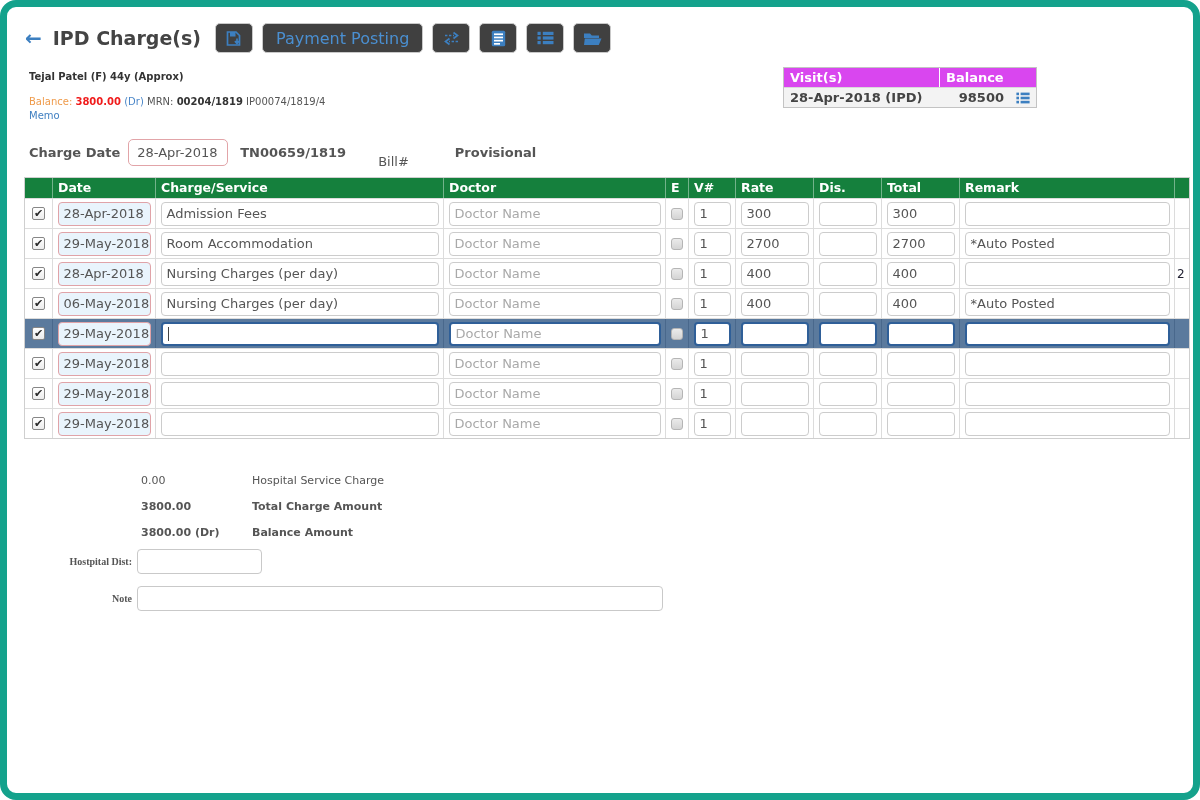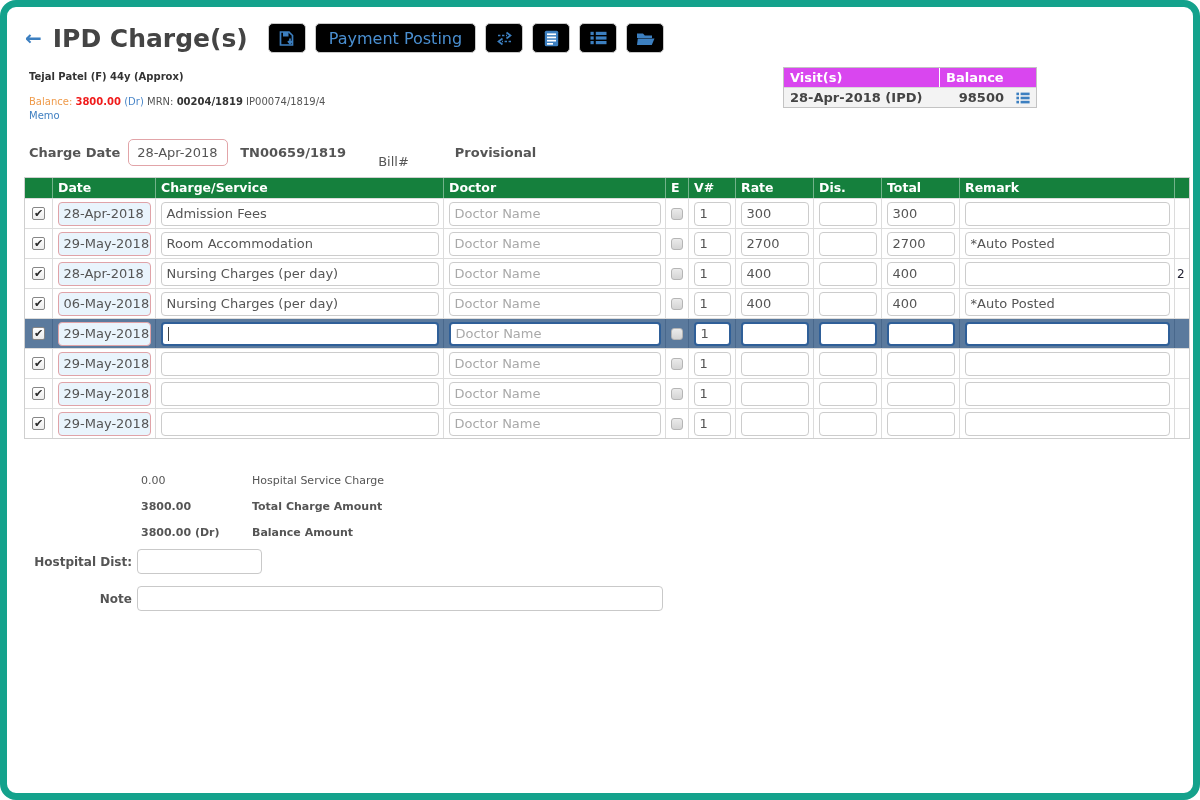--- a/index.html
+++ b/index.html
@@ -2,22 +2,22 @@
 <html><head>
 <meta charset="utf-8">
 <style>
   * { box-sizing: border-box; margin: 0; padding: 0; }
   html,body { width:1200px; height:800px; background:#fff; font-family:"DejaVu Sans","Liberation Sans",sans-serif; }
   .frame { position:absolute; inset:0; width:1200px; height:800px; border:7px solid #14a28c; border-radius:16px; background:#fff; overflow:hidden; }
 
   
   .toolbar { position:absolute; left:18px; top:15px; height:32px; display:flex; align-items:center; gap:9px; }
   .back { color:#3c7fc0; font-size:20px; font-weight:bold; cursor:pointer; margin-right:2px; }
-  .page-title { font-size:25px; font-weight:bold; color:#444; margin-right:11px; }
-  .tbtn { background:#000000; border:1px solid #c9c9c9; border-radius:5px; height:30px; min-width:38px;
+  .page-title { font-size:19px; font-weight:bold; color:#444; margin-right:5px; }
+  .tbtn { background:#404040; border:1px solid #c9c9c9; border-radius:5px; height:30px; min-width:38px;
           display:flex; align-items:center; justify-content:center; cursor:pointer; }
   .tbtn.text-btn { padding:0 13px; color:#4a8fd1; font-size:16px; }
 
   
   .patient { position:absolute; left:22px; top:64px; font-size:10px; color:#555; }
   .p-name { font-weight:bold; color:#333; margin-bottom:13px; }
   .p-line { line-height:14px; }
   .lbl-orange { color:#ef9b4b; }
   .val-red { color:#f01b1b; font-weight:bold; }
   .val-blue { color:#4a86c8; }
@@ -68,21 +68,21 @@
   .trow.selected .inp.date-inp { border:1px solid #e0a3a8; }
   .caret { width:1px; height:14px; background:#444; display:inline-block; }
 
   
   .summary { position:absolute; left:134px; top:460px; font-size:11px; color:#555; }
   .srow { height:26px; display:flex; align-items:center; }
   .sval { width:111px; }
   .srow.sbold { font-weight:bold; }
 
   
-  .frow { position:absolute; display:flex; align-items:center; font-size:12px; color:#555; }
+  .frow { position:absolute; display:flex; align-items:center; font-size:10px; color:#555;font-family:Liberation Serif, serif; }
   .frow .flabel { width:103px; text-align:right; font-weight:bold; margin-right:5px; }
   .fin { height:25px; border:1px solid #c9c9c9; border-radius:4px; background:#fff; padding:0 6px;
          display:flex; align-items:center; color:#555; cursor:text; }
   .dist-row { left:22px; top:542px; }
   .dist-row .fin { width:125px; }
   .note-row { left:22px; top:579px; }
   .note-row .fin { width:526px; }
 
   svg { display:block; }
 </style>

